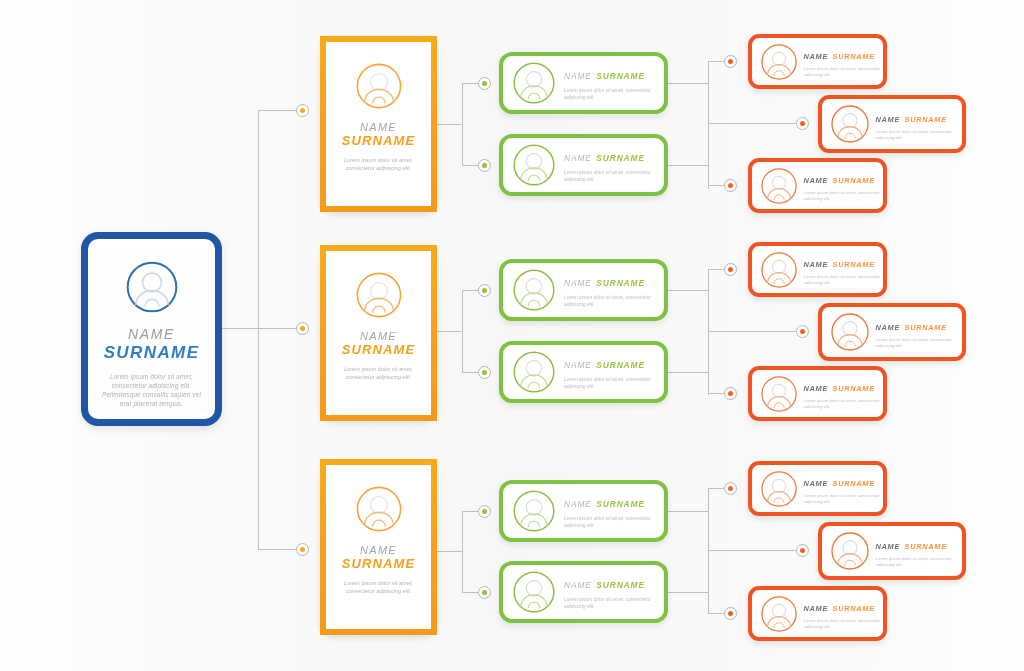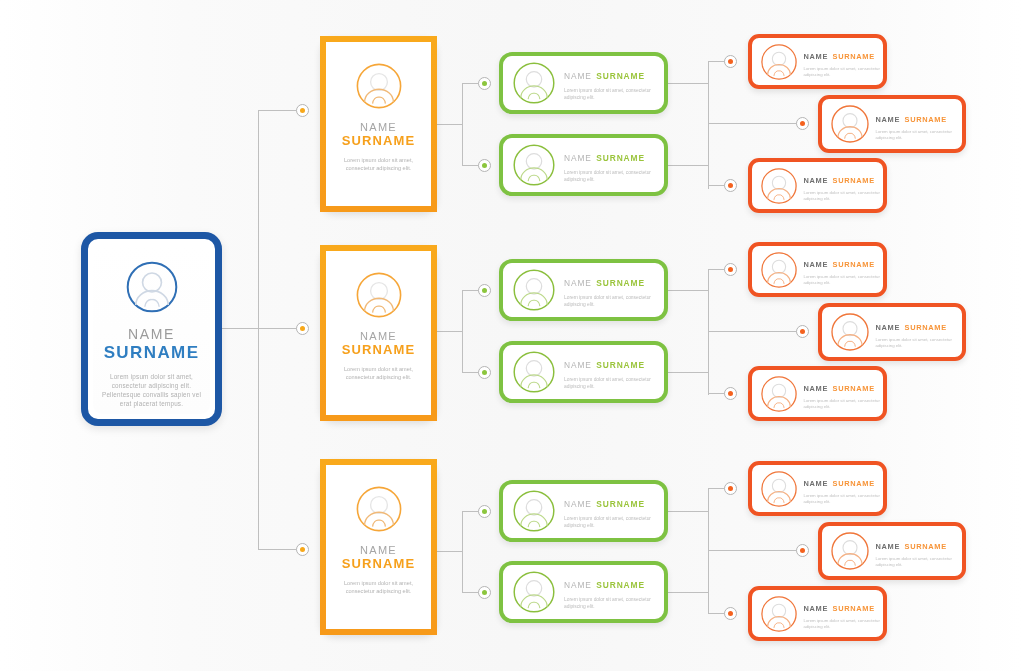--- a/index.html
+++ b/index.html
@@ -25,21 +25,21 @@
     background:#ffffff;border:1.6px solid #b5b5b5;
     box-sizing:border-box;display:flex;align-items:center;justify-content:center;
     z-index:6;
   }
   .node i{display:block;width:5px;height:5px;border-radius:50%;}
   .node.amber i{background:#f7a81b;}
   .node.green i{background:#8cc63e;}
   .node.red  i{background:#f4621f;}
 
   
-  .card{position:absolute;box-sizing:border-box;background:#fff;z-index:4;}
+  .card{position:absolute;box-sizing:border-box;background:#fff;z-index:4;font-style:italic;}
 
   
   .root{
     left:81px;top:232px;width:141px;height:194px;
     border-radius:17px;
     border:7px solid #1d57a5;
     background:#ffffff;
     padding:5px;
     box-shadow:0 3px 8px rgba(0,0,0,.10);
   }

